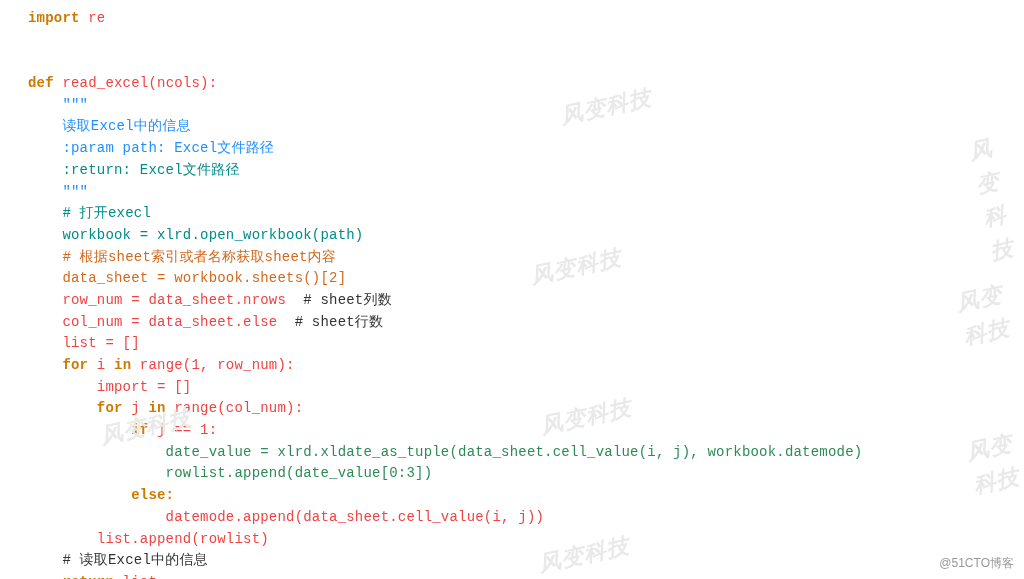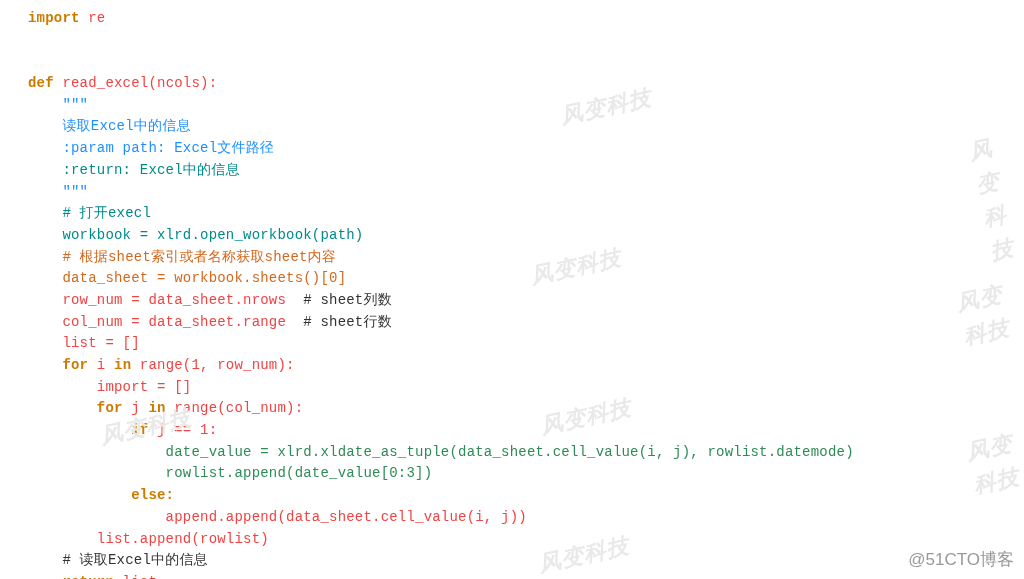--- a/index.html
+++ b/index.html
@@ -42,21 +42,21 @@
     font-style: italic;
     pointer-events: none;
     user-select: none;
   }
 
   .credit {
     position: absolute;
     right: 10px;
     bottom: 6px;
     font-family: "Microsoft YaHei", Arial, sans-serif;
-    font-size: 17px;
+    font-size: 12px;
     color: #999999;
   }
 </style>
 </head>
 <body>
 
 <div class="wm" style="top:90px; left:560px;">风变科技</div>
 <div class="wm" style="top:130px; left:980px;">风变科技</div>
 <div class="wm" style="top:250px; left:530px;">风变科技</div>
 <div class="wm" style="top:280px; left:960px;">风变科技</div>
@@ -65,35 +65,35 @@
 <div class="wm" style="top:430px; left:970px;">风变科技</div>
 <div class="wm" style="top:538px; left:538px;">风变科技</div>
 
 <pre class="code"><span class="tok kw">import</span><span class="tok grey"> re</span>
 
 
 <span class="tok kw">def</span><span class="tok grey"> read_excel(ncols):</span>
 <span class="tok doc">    """</span>
 <span class="tok doc">    读取Excel中的信息</span>
 <span class="tok doc">    :param path: Excel文件路径</span>
-<span class="tok teal">    :return: Excel中的信息</span>
+<span class="tok teal">    :return: Excel文件路径</span>
 <span class="tok doc">    """</span>
 <span class="tok teal">    # 打开execl</span>
 <span class="tok teal">    workbook = xlrd.open_workbook(path)</span>
 <span class="tok orange">    # 根据sheet索引或者名称获取sheet内容</span>
-<span class="tok orange">    data_sheet = workbook.sheets()[0]</span>
+<span class="tok orange">    data_sheet = workbook.sheets()[2]</span>
 <span class="tok grey">    row_num = data_sheet.nrows  </span><span class="tok cmt"># sheet列数</span>
-<span class="tok grey">    col_num = data_sheet.range  </span><span class="tok cmt"># sheet行数</span>
+<span class="tok grey">    col_num = data_sheet.else  </span><span class="tok cmt"># sheet行数</span>
 <span class="tok grey">    list = []</span>
 <span class="tok kw">    for</span><span class="tok grey"> i </span><span class="tok kw">in</span><span class="tok grey"> range(1, row_num):</span>
 <span class="tok grey">        import = []</span>
 <span class="tok kw">        for</span><span class="tok grey"> j </span><span class="tok kw">in</span><span class="tok grey"> range(col_num):</span>
 <span class="tok kw">            if</span><span class="tok grey"> j == 1:</span>
-<span class="tok green">                date_value = xlrd.xldate_as_tuple(data_sheet.cell_value(i, j), rowlist.datemode)</span>
+<span class="tok green">                date_value = xlrd.xldate_as_tuple(data_sheet.cell_value(i, j), workbook.datemode)</span>
 <span class="tok green">                rowlist.append(date_value[0:3])</span>
 <span class="tok kw">            else:</span>
-<span class="tok grey">                append.append(data_sheet.cell_value(i, j))</span>
+<span class="tok grey">                datemode.append(data_sheet.cell_value(i, j))</span>
 <span class="tok grey">        list.append(rowlist)</span>
 <span class="tok cmt">    # 读取Excel中的信息</span>
 <span class="tok kw">    return</span><span class="tok grey"> list</span>
 </pre>
 
 <div class="credit">@51CTO博客</div>
 
 </body></html>

